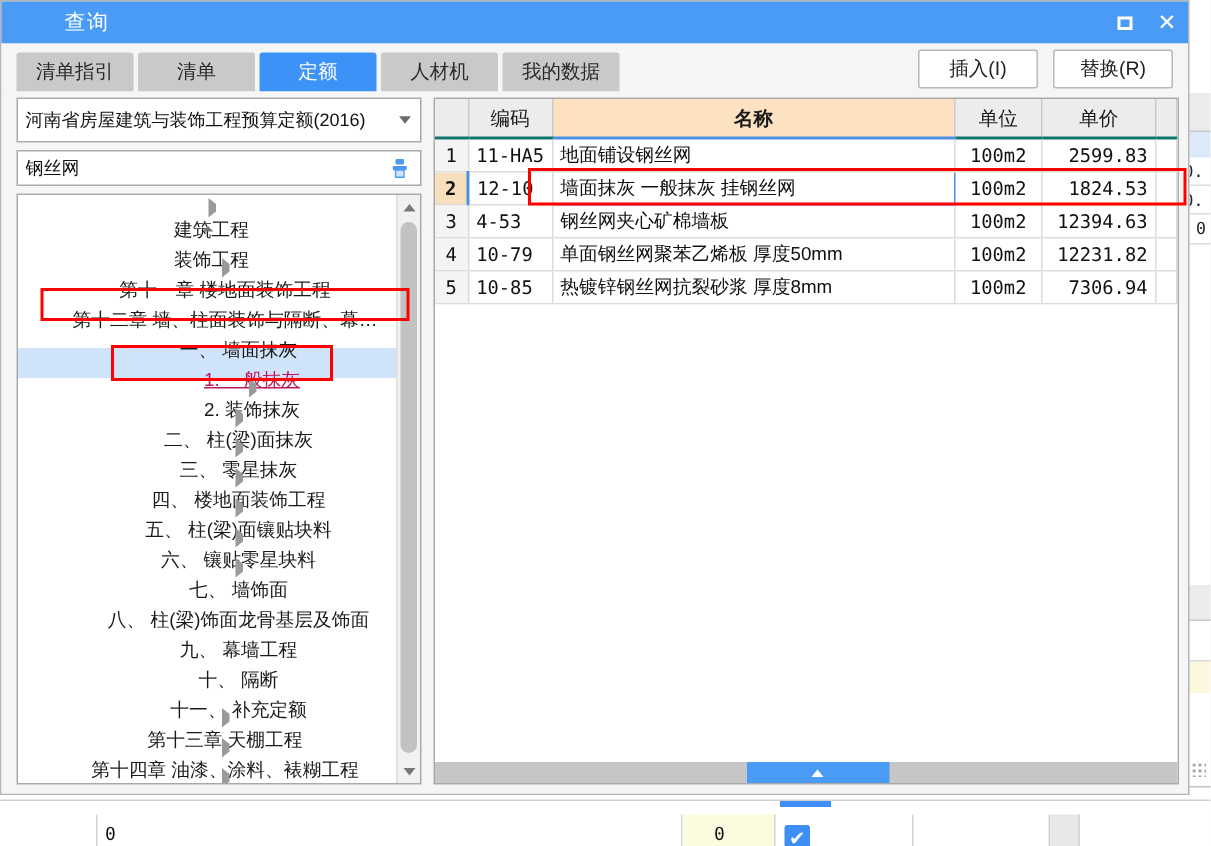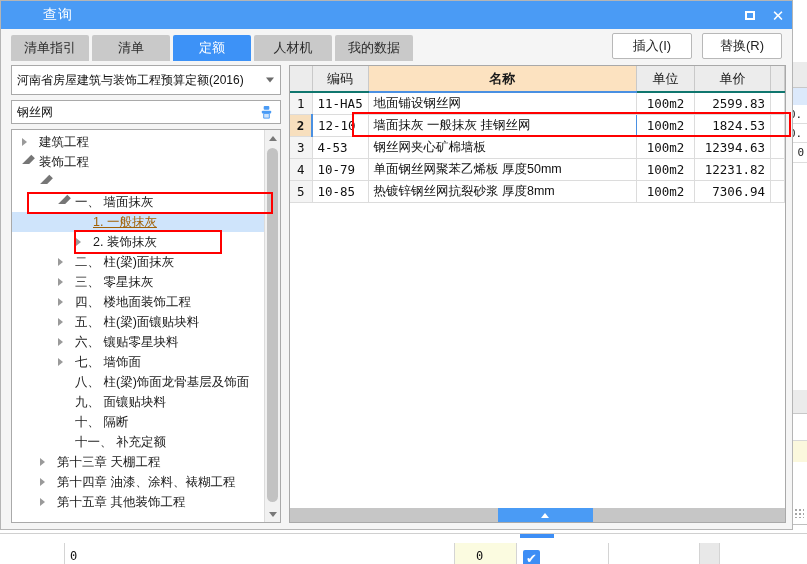--- a/index.html
+++ b/index.html
@@ -192,23 +192,24 @@
   }
   .treeinner {
     position: absolute; left: 0; top: 0; right: 16px; bottom: 0;
     overflow: hidden;
     padding-top: 2px;
   }
   .tnode {
     height: 20px; display: flex; align-items: center;
     font-size: 12.5px; color: #1a1a1a;
     white-space: nowrap;
+    flex-direction: column;
   }
   .tnode.sel { background: #cfe4fb; }
-  .tnode.sel .tlabel { color: #a16207; text-decoration: underline; }
+  .tnode.sel .tlabel { color: #be185d; text-decoration: underline; }
   .arrow {
     width: 13px; display: inline-flex; justify-content: center; align-items: center;
     flex: 0 0 13px;
   }
   .arrow.collapsed {
     width: 0; height: 0; border-top: 4px solid transparent;
     border-bottom: 4px solid transparent; border-left: 5px solid #9a9a9a;
     margin-left: 4px; margin-right: 4px;
   }
   .arrow.expanded {
@@ -364,21 +365,26 @@
         <div class="treeinner" id="tree-body">
             <div class="tnode" style="padding-left: 6px;">
               <span class="arrow collapsed"></span>
               <span class="tlabel">建筑工程</span>
             </div>
             <div class="tnode" style="padding-left: 6px;">
               <span class="arrow expanded"></span>
               <span class="tlabel">装饰工程</span>
             </div>
             <div class="tnode" style="padding-left: 24px;">
+              <span class="arrow collapsed"></span>
+              <span class="tlabel">第十一章 楼地面装饰工程</span>
+            </div>
+            <div class="tnode" style="padding-left: 24px;">
               <span class="arrow expanded"></span>
+              <span class="tlabel">第十二章 墙、柱面装饰与隔断、幕…</span>
             </div>
             <div class="tnode" style="padding-left: 42px;">
               <span class="arrow expanded"></span>
               <span class="tlabel">一、 墙面抹灰</span>
             </div>
             <div class="tnode sel" style="padding-left: 60px;">
               <span class="arrow none"></span>
               <span class="tlabel">1. 一般抹灰</span>
             </div>
             <div class="tnode" style="padding-left: 60px;">
@@ -408,21 +414,21 @@
             <div class="tnode" style="padding-left: 42px;">
               <span class="arrow collapsed"></span>
               <span class="tlabel">七、 墙饰面</span>
             </div>
             <div class="tnode" style="padding-left: 42px;">
               <span class="arrow none"></span>
               <span class="tlabel">八、 柱(梁)饰面龙骨基层及饰面</span>
             </div>
             <div class="tnode" style="padding-left: 42px;">
               <span class="arrow none"></span>
-              <span class="tlabel">九、 面镶贴块料</span>
+              <span class="tlabel">九、 幕墙工程</span>
             </div>
             <div class="tnode" style="padding-left: 42px;">
               <span class="arrow none"></span>
               <span class="tlabel">十、 隔断</span>
             </div>
             <div class="tnode" style="padding-left: 42px; text-align: center;">
               <span class="arrow none"></span>
               <span class="tlabel">十一、 补充定额</span>
             </div>
             <div class="tnode" style="padding-left: 24px;">

